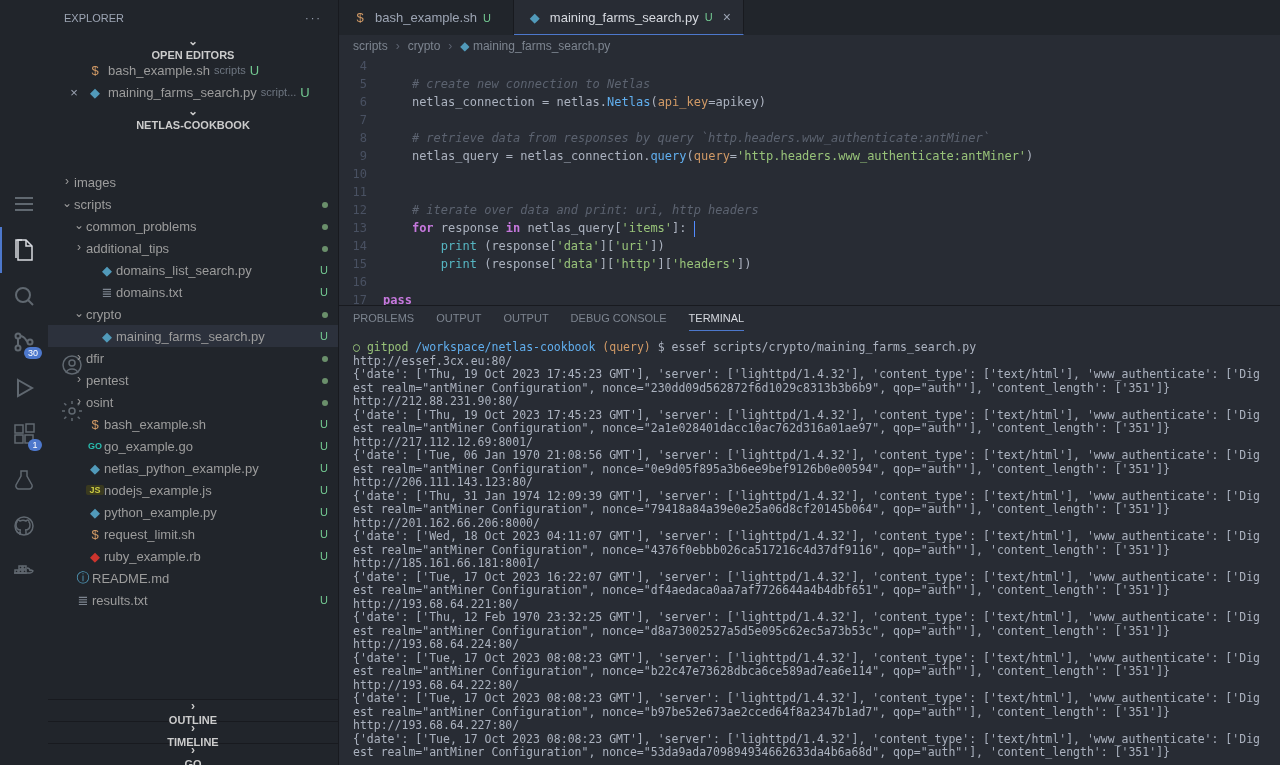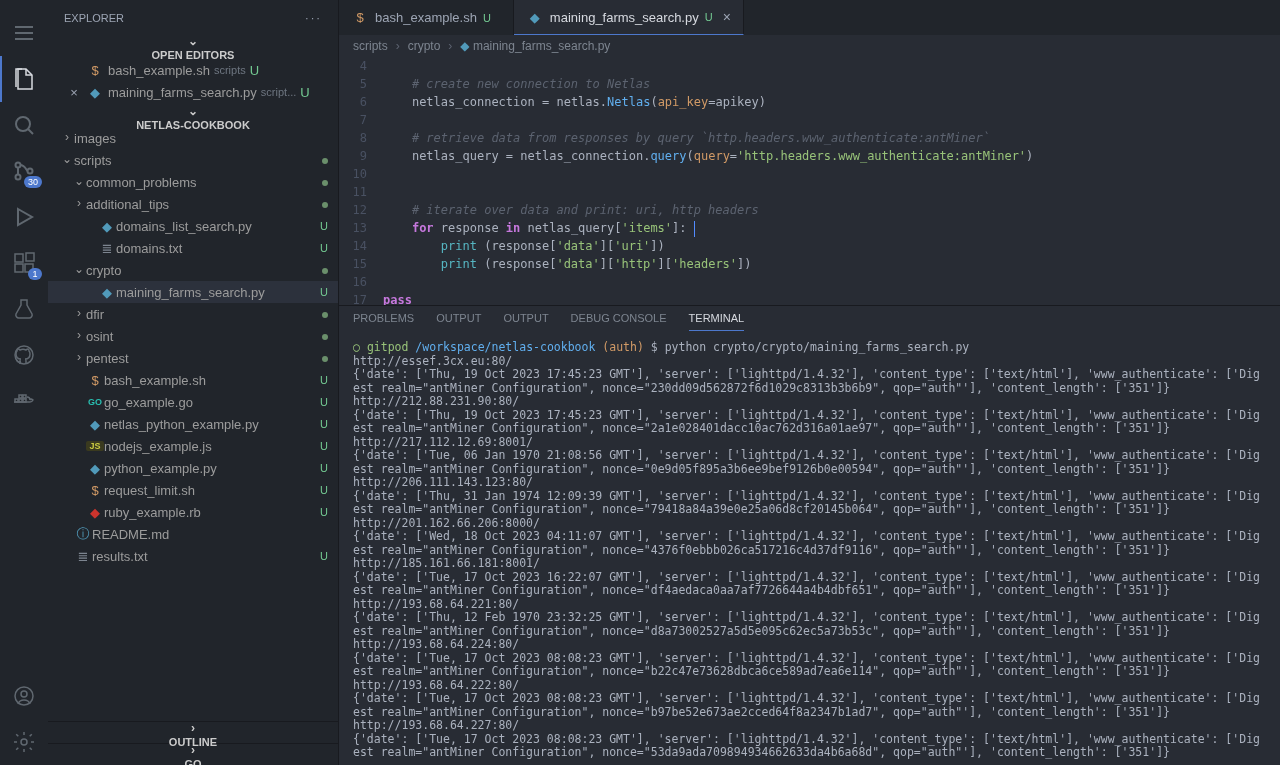--- a/index.html
+++ b/index.html
@@ -10,21 +10,21 @@
   color: #abb2bf;
   width: 1280px;
   height: 765px;
   overflow: hidden;
   display: flex;
 }
 .activity-bar {
   width: 48px;
   background: #21252b;
   display: flex;
-  flex-direction: column;
+  flex-direction: row;
   align-items: center;
   padding-top: 10px;
   justify-content: space-between;
 }
 .activity-top, .activity-bottom { display: flex; flex-direction: column; align-items: center; }
 .activity-icon {
   width: 48px;
   height: 46px;
   display: flex;
   align-items: center;
@@ -84,21 +84,21 @@
   display: flex;
   align-items: center;
   padding-left: 18px;
   font-size: 13px;
   color: #9c9c9c;
   gap: 4px;
 }
 .editor-row .close-slot { width: 16px; font-size: 13px; color: #9da5b4; text-align: center; }
 .editor-row .fname { color: #9c9c9c; }
 .editor-row .dir { color: #6e7681; font-size: 11px; }
-.tree { flex: 1; overflow: hidden; }
+.tree { flex: 1; overflow: hidden; margin-top: 44px; }
 .tree-row {
   height: 22px;
   display: flex;
   align-items: center;
   font-size: 13px;
   color: #9c9c9c;
   cursor: pointer;
   position: relative;
 }
 .tree-row .status {
@@ -362,26 +362,26 @@
         <span>maining_farms_search.py</span>
         <span class="status status-u">U</span>
       </div>
       <div class="tree-row" style="padding-left: 24px;">
         <span class="chev closed"></span>
         <span>dfir</span>
         <span class="status"><span class="status-dot"></span></span>
       </div>
       <div class="tree-row" style="padding-left: 24px;">
         <span class="chev closed"></span>
+        <span>pentest</span>
+        <span class="status"><span class="status-dot"></span></span>
+      </div>
+      <div class="tree-row" style="padding-left: 24px;">
+        <span class="chev closed"></span>
         <span>osint</span>
-        <span class="status"><span class="status-dot"></span></span>
-      </div>
-      <div class="tree-row" style="padding-left: 24px;">
-        <span class="chev closed"></span>
-        <span>pentest</span>
         <span class="status"><span class="status-dot"></span></span>
       </div>
       <div class="tree-row" style="padding-left: 24px;">
         <span class="gap"></span>
         <span class="file-icon ic-sh">$</span>
         <span>bash_example.sh</span>
         <span class="status status-u">U</span>
       </div>
       <div class="tree-row" style="padding-left: 24px;">
         <span class="gap"></span>
@@ -428,20 +428,24 @@
         <span class="gap"></span>
         <span class="file-icon ic-txt">≣</span>
         <span>results.txt</span>
         <span class="status status-u">U</span>
       </div>
     </div>
   <div class="sidebar-footer">
     <div class="section-header">
         <span class="chev closed"></span>
         <span>OUTLINE</span>
+      </div>
+    <div class="section-header">
+        <span class="chev closed"></span>
+        <span>TIMELINE</span>
       </div>
     <div class="section-header">
         <span class="chev closed"></span>
         <span>GO</span>
       </div>
   </div>
 </div>
 
 <div class="main">
   <div class="tabs" id="tabs">
@@ -485,21 +489,21 @@
     <div class="code" id="code"><div class="code-line">    </div><div class="code-line">    <span class="c-comment"># create new connection to Netlas</span></div><div class="code-line">    <span class="c-var">netlas_connection</span> <span class="c-op">=</span> <span class="c-var">netlas</span>.<span class="c-func">Netlas</span>(<span class="c-param">api_key</span><span class="c-op">=</span><span class="c-var">apikey</span>)</div><div class="code-line">    </div><div class="code-line">    <span class="c-comment"># retrieve data from responses by query `http.headers.www_authenticate:antMiner`</span></div><div class="code-line">    <span class="c-var">netlas_query</span> <span class="c-op">=</span> <span class="c-var">netlas_connection</span>.<span class="c-func">query</span>(<span class="c-param">query</span><span class="c-op">=</span><span class="c-str">'http.headers.www_authenticate:antMiner'</span>)</div><div class="code-line">    </div><div class="code-line">    </div><div class="code-line">    <span class="c-comment"># iterate over data and print: uri, http headers</span></div><div class="code-line">    <span class="c-key">for</span> <span class="c-var">response</span> <span class="c-key">in</span> <span class="c-var">netlas_query</span>[<span class="c-str">'items'</span>]: <span class="c-cursor"></span></div><div class="code-line">        <span class="c-builtin">print</span> (<span class="c-var">response</span>[<span class="c-str">'data'</span>][<span class="c-str">'uri'</span>])</div><div class="code-line">        <span class="c-builtin">print</span> (<span class="c-var">response</span>[<span class="c-str">'data'</span>][<span class="c-str">'http'</span>][<span class="c-str">'headers'</span>])</div><div class="code-line">    </div><div class="code-line"><span class="c-key">pass</span></div></div>
   </div>
   <div class="panel">
     <div class="panel-tabs" id="panel-tabs">
         <div class="panel-tab">PROBLEMS</div>
         <div class="panel-tab">OUTPUT</div>
         <div class="panel-tab">OUTPUT</div>
         <div class="panel-tab">DEBUG CONSOLE</div>
         <div class="panel-tab active">TERMINAL</div>
       </div>
-    <div class="terminal" id="terminal"><span class="t-green">○</span> <span class="t-green">gitpod</span> <span class="t-blue">/workspace/netlas-cookbook</span> <span class="t-yellow">(auth)</span> <span class="t-white">$ python crypto/crypto/maining_farms_search.py</span>
+    <div class="terminal" id="terminal"><span class="t-green">○</span> <span class="t-green">gitpod</span> <span class="t-blue">/workspace/netlas-cookbook</span> <span class="t-yellow">(query)</span> <span class="t-white">$ essef scripts/crypto/maining_farms_search.py</span>
 http://essef.3cx.eu:80/
 {'date': ['Thu, 19 Oct 2023 17:45:23 GMT'], 'server': ['lighttpd/1.4.32'], 'content_type': ['text/html'], 'www_authenticate': ['Digest realm="antMiner Configuration", nonce="230dd09d562872f6d1029c8313b3b6b9", qop="auth"'], 'content_length': ['351']}
 http://212.88.231.90:80/
 {'date': ['Thu, 19 Oct 2023 17:45:23 GMT'], 'server': ['lighttpd/1.4.32'], 'content_type': ['text/html'], 'www_authenticate': ['Digest realm="antMiner Configuration", nonce="2a1e028401dacc10ac762d316a01ae97", qop="auth"'], 'content_length': ['351']}
 http://217.112.12.69:8001/
 {'date': ['Tue, 06 Jan 1970 21:08:56 GMT'], 'server': ['lighttpd/1.4.32'], 'content_type': ['text/html'], 'www_authenticate': ['Digest realm="antMiner Configuration", nonce="0e9d05f895a3b6ee9bef9126b0e00594", qop="auth"'], 'content_length': ['351']}
 http://206.111.143.123:80/
 {'date': ['Thu, 31 Jan 1974 12:09:39 GMT'], 'server': ['lighttpd/1.4.32'], 'content_type': ['text/html'], 'www_authenticate': ['Digest realm="antMiner Configuration", nonce="79418a84a39e0e25a06d8cf20145b064", qop="auth"'], 'content_length': ['351']}
 http://201.162.66.206:8000/
 {'date': ['Wed, 18 Oct 2023 04:11:07 GMT'], 'server': ['lighttpd/1.4.32'], 'content_type': ['text/html'], 'www_authenticate': ['Digest realm="antMiner Configuration", nonce="4376f0ebbb026ca517216c4d37df9116", qop="auth"'], 'content_length': ['351']}

